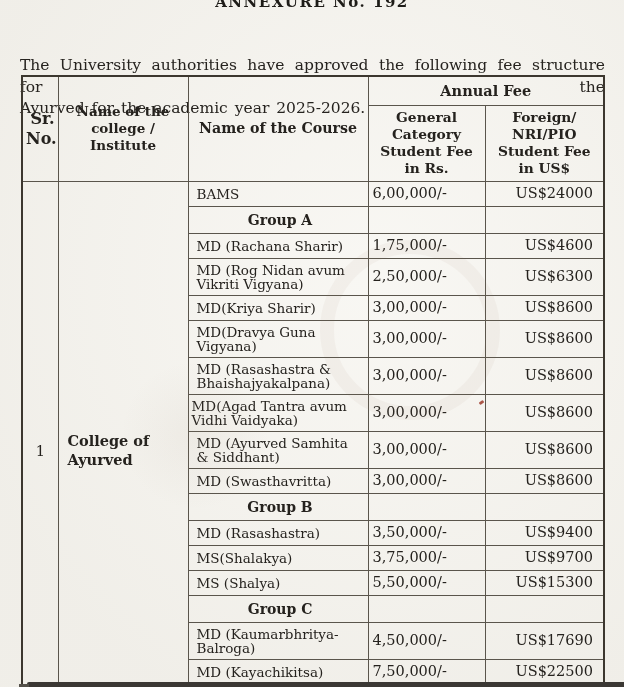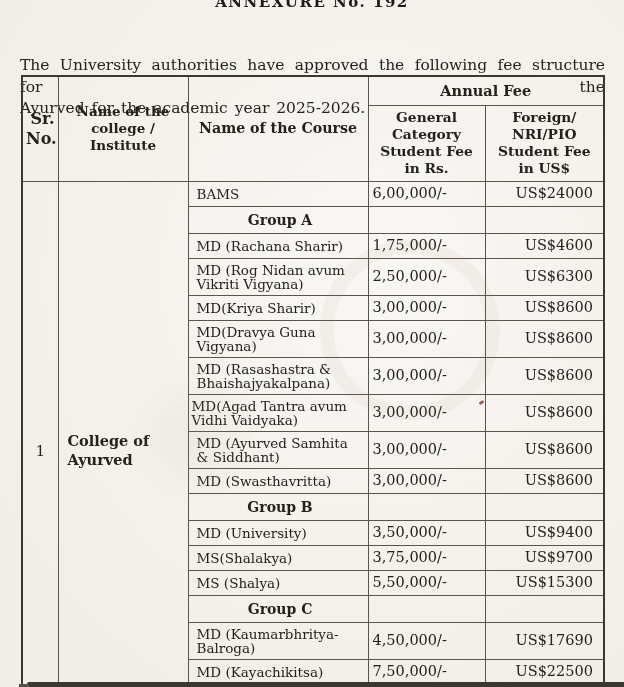--- a/index.html
+++ b/index.html
@@ -144,21 +144,21 @@
         <td class="course-cell">MD (Swasthavritta)</td>
         <td class="fee-rs">3,00,000/-</td>
         <td class="fee-usd">US$8600</td>
       </tr>
       <tr class="grp">
         <td class="course-cell group-cell">Group B</td>
         <td class="fee-rs"></td>
         <td class="fee-usd"></td>
       </tr>
       <tr class="single">
-        <td class="course-cell">MD (University)</td>
+        <td class="course-cell">MD (Rasashastra)</td>
         <td class="fee-rs">3,50,000/-</td>
         <td class="fee-usd">US$9400</td>
       </tr>
       <tr class="single">
         <td class="course-cell">MS(Shalakya)</td>
         <td class="fee-rs">3,75,000/-</td>
         <td class="fee-usd">US$9700</td>
       </tr>
       <tr class="single">
         <td class="course-cell">MS (Shalya)</td>

